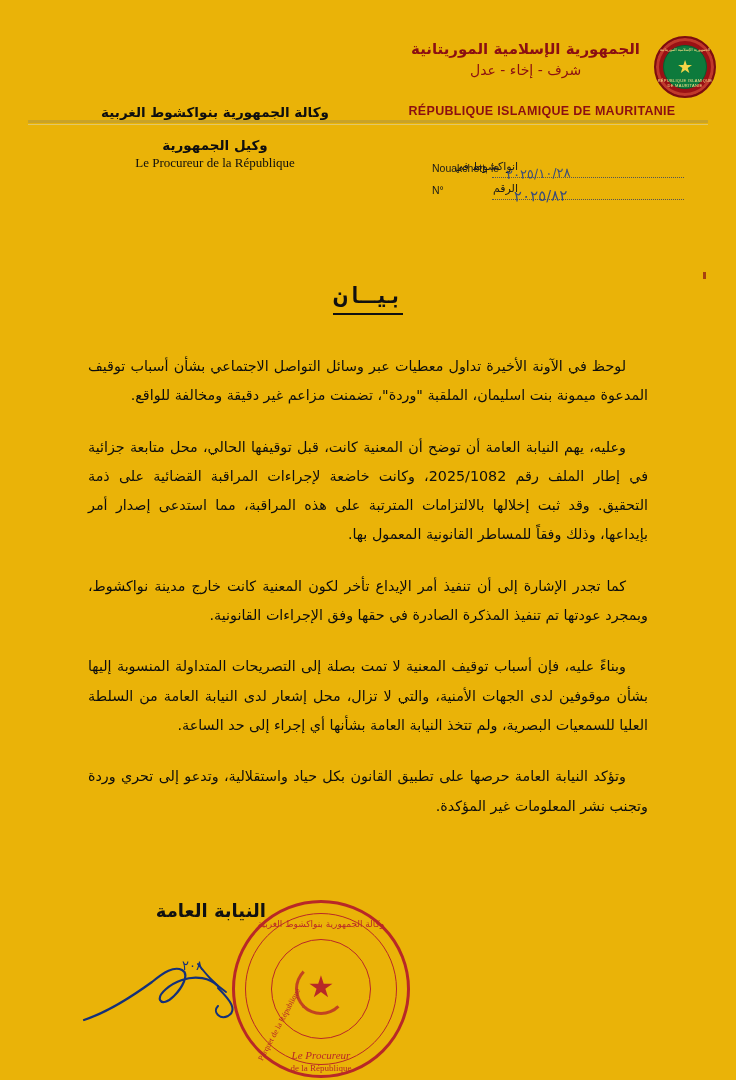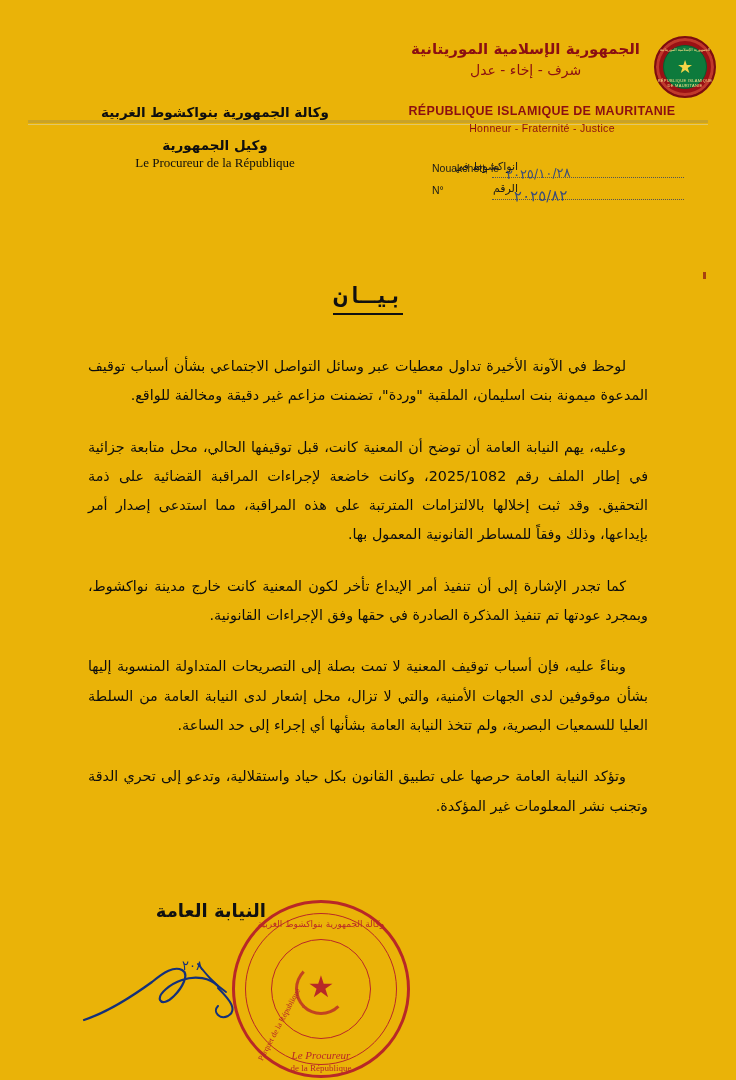--- a/index.html
+++ b/index.html
@@ -389,21 +389,20 @@
 
   <div class="ident">
     <div class="ident-ar">
       <div class="ar1">وكالة الجمهورية بنواكشوط الغربية</div>
       <div class="ar2">وكيل الجمهورية</div>
       <div class="fr2">Le Procureur de la République</div>
     </div>
 
     <div class="ident-fr">
       <div class="t1">RÉPUBLIQUE ISLAMIQUE DE MAURITANIE</div>
-      <div class="t2">Honneur - Fraternité - Justice</div>
     </div>
   </div>
 
   <div class="meta">
     <div class="meta-row date">
       <span class="meta-label-fr">Nouakchott, le</span>
       <span class="meta-label-ar">انواكشوط في</span>
       <span class="meta-dots"></span>
       <span class="meta-hand">٢٠٢٥/١٠/٢٨</span>
     </div>
@@ -419,21 +418,21 @@
 
   <div class="doc-title">
     <span class="u">بيـان</span>
   </div>
 
   <div class="body">
     <p>لوحظ في الآونة الأخيرة تداول معطيات عبر وسائل التواصل الاجتماعي بشأن أسباب توقيف المدعوة ميمونة بنت اسليمان، الملقبة "وردة"، تضمنت مزاعم غير دقيقة ومخالفة للواقع.</p>
     <p>وعليه، يهم النيابة العامة أن توضح أن المعنية كانت، قبل توقيفها الحالي، محل متابعة جزائية في إطار الملف رقم 2025/1082، وكانت خاضعة لإجراءات المراقبة القضائية على ذمة التحقيق. وقد ثبت إخلالها بالالتزامات المترتبة على هذه المراقبة، مما استدعى إصدار أمر بإيداعها، وذلك وفقاً للمساطر القانونية المعمول بها.</p>
     <p>كما تجدر الإشارة إلى أن تنفيذ أمر الإيداع تأخر لكون المعنية كانت خارج مدينة نواكشوط، وبمجرد عودتها تم تنفيذ المذكرة الصادرة في حقها وفق الإجراءات القانونية.</p>
     <p>وبناءً عليه، فإن أسباب توقيف المعنية لا تمت بصلة إلى التصريحات المتداولة المنسوبة إليها بشأن موقوفين لدى الجهات الأمنية، والتي لا تزال، محل إشعار لدى النيابة العامة من السلطة العليا للسمعيات البصرية، ولم تتخذ النيابة العامة بشأنها أي إجراء إلى حد الساعة.</p>
-    <p>وتؤكد النيابة العامة حرصها على تطبيق القانون بكل حياد واستقلالية، وتدعو إلى تحري الدقة وتجنب نشر المعلومات غير المؤكدة.</p>
+    <p>وتؤكد النيابة العامة حرصها على تطبيق القانون بكل حياد واستقلالية، وتدعو إلى تحري وردة وتجنب نشر المعلومات غير المؤكدة.</p>
   </div>
 
   <div class="sig-label">النيابة العامة</div>
 
   <div class="sig-num">٢٠٨</div>
 
   <svg class="signature" viewBox="0 0 220 90">
     <path d="M6 68 C 30 60, 52 46, 74 30 C 86 20, 96 14, 104 18 C 112 22, 104 36, 96 44 C 90 50, 84 52, 82 48 C 80 42, 92 32, 104 28 C 118 23, 132 26, 140 34" fill="none" stroke="#14307a" stroke-width="2.2" stroke-linecap="round"></path>
     <path d="M120 12 C 128 22, 136 32, 148 40" fill="none" stroke="#14307a" stroke-width="2" stroke-linecap="round"></path>
     <path d="M140 36 C 152 48, 160 58, 150 64 C 142 68, 134 60, 140 54" fill="none" stroke="#14307a" stroke-width="2" stroke-linecap="round"></path>

